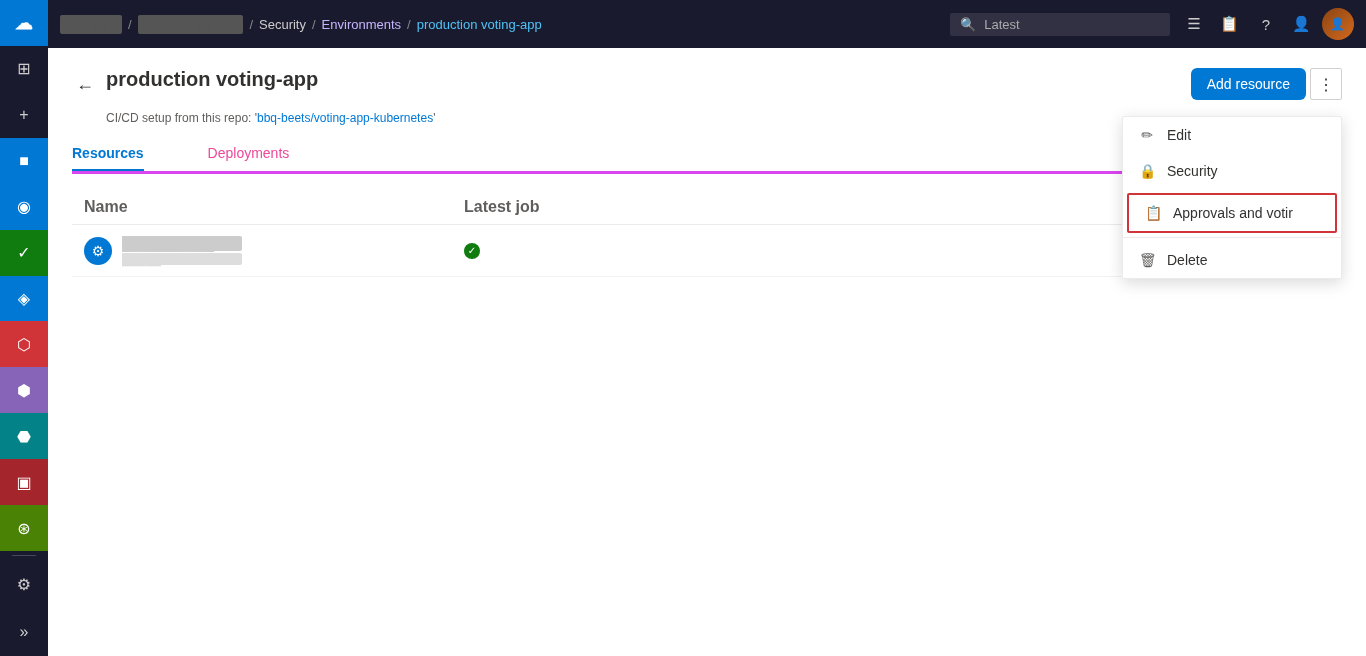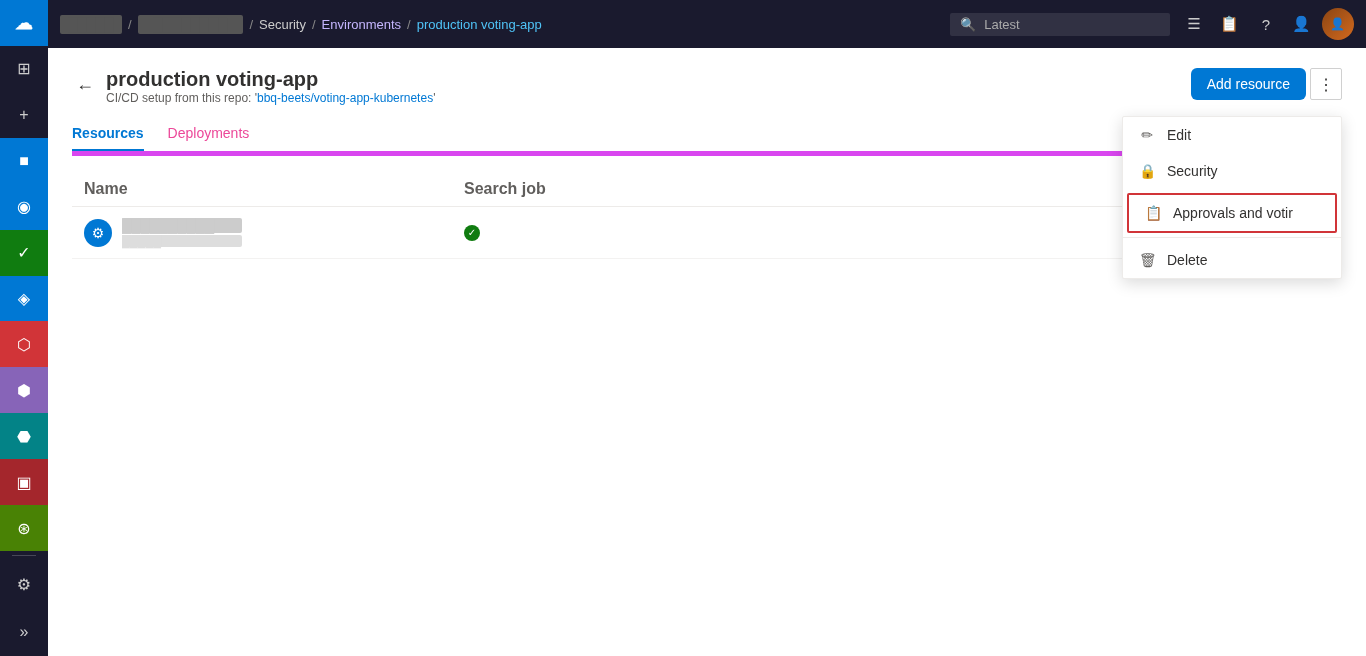--- a/index.html
+++ b/index.html
@@ -160,21 +160,21 @@
     }
     .page-title-section {}
     .page-title {
       font-size: 20px;
       font-weight: 600;
       color: #323130;
     }
     .page-subtitle {
       font-size: 12px;
       color: #605e5c;
-      margin-top: 0;
+      margin-top: 20px;
       text-align: center;
     }
     .page-subtitle a { color: #0078d4; text-decoration: none; }
     .header-actions {
       display: flex;
       align-items: center;
       gap: 4px;
     }
     .add-resource-btn {
       background: #0078d4;
@@ -195,22 +195,23 @@
       font-size: 16px;
       display: flex;
       align-items: center;
       justify-content: center;
       border-radius: 2px;
     }
 
     
     .tabs {
       display: flex;
-      border-bottom: 5px solid #d946ef;
+      border-bottom: 3px solid #d946ef;
       margin-bottom: 16px;
+      gap: 40px;
     }
     .tab {
       padding: 8px 0;
       margin-right: 24px;
       cursor: pointer;
       font-size: 14px;
       color: #ec4899;
       border-bottom: 2px solid transparent;
     }
     .tab.active {
@@ -437,21 +438,21 @@
       </div>
     </div>
 
     <div class="tabs">
       <div class="tab active">Resources</div>
       <div class="tab">Deployments</div>
     </div>
 
     <div class="table-header">
       <div class="col-name">Name</div>
-      <div class="col-job">Search job</div>
+      <div class="col-job">Latest job</div>
     </div>
 
     <div class="table-row">
       <div class="col-name" style="display:flex;align-items:center;">
         <div class="resource-icon">
           <span>⚙</span>
         </div>
         <div class="resource-name">
           <span class="resource-name-text">██████████</span>
           <span class="resource-sub">█████</span>

